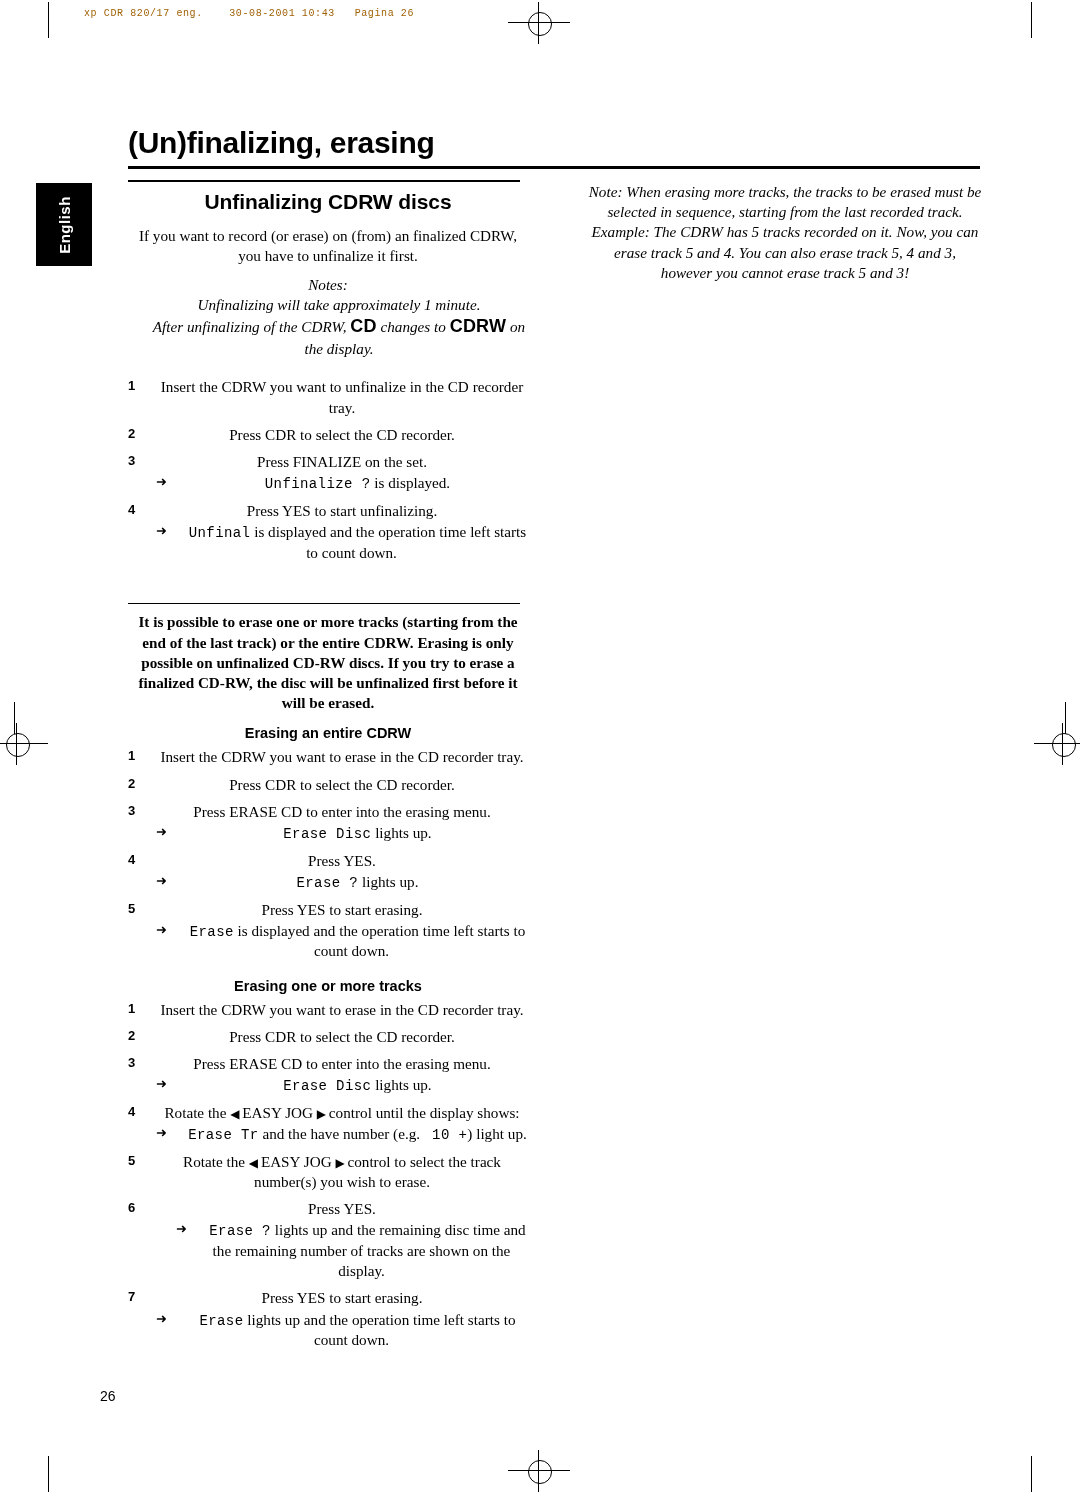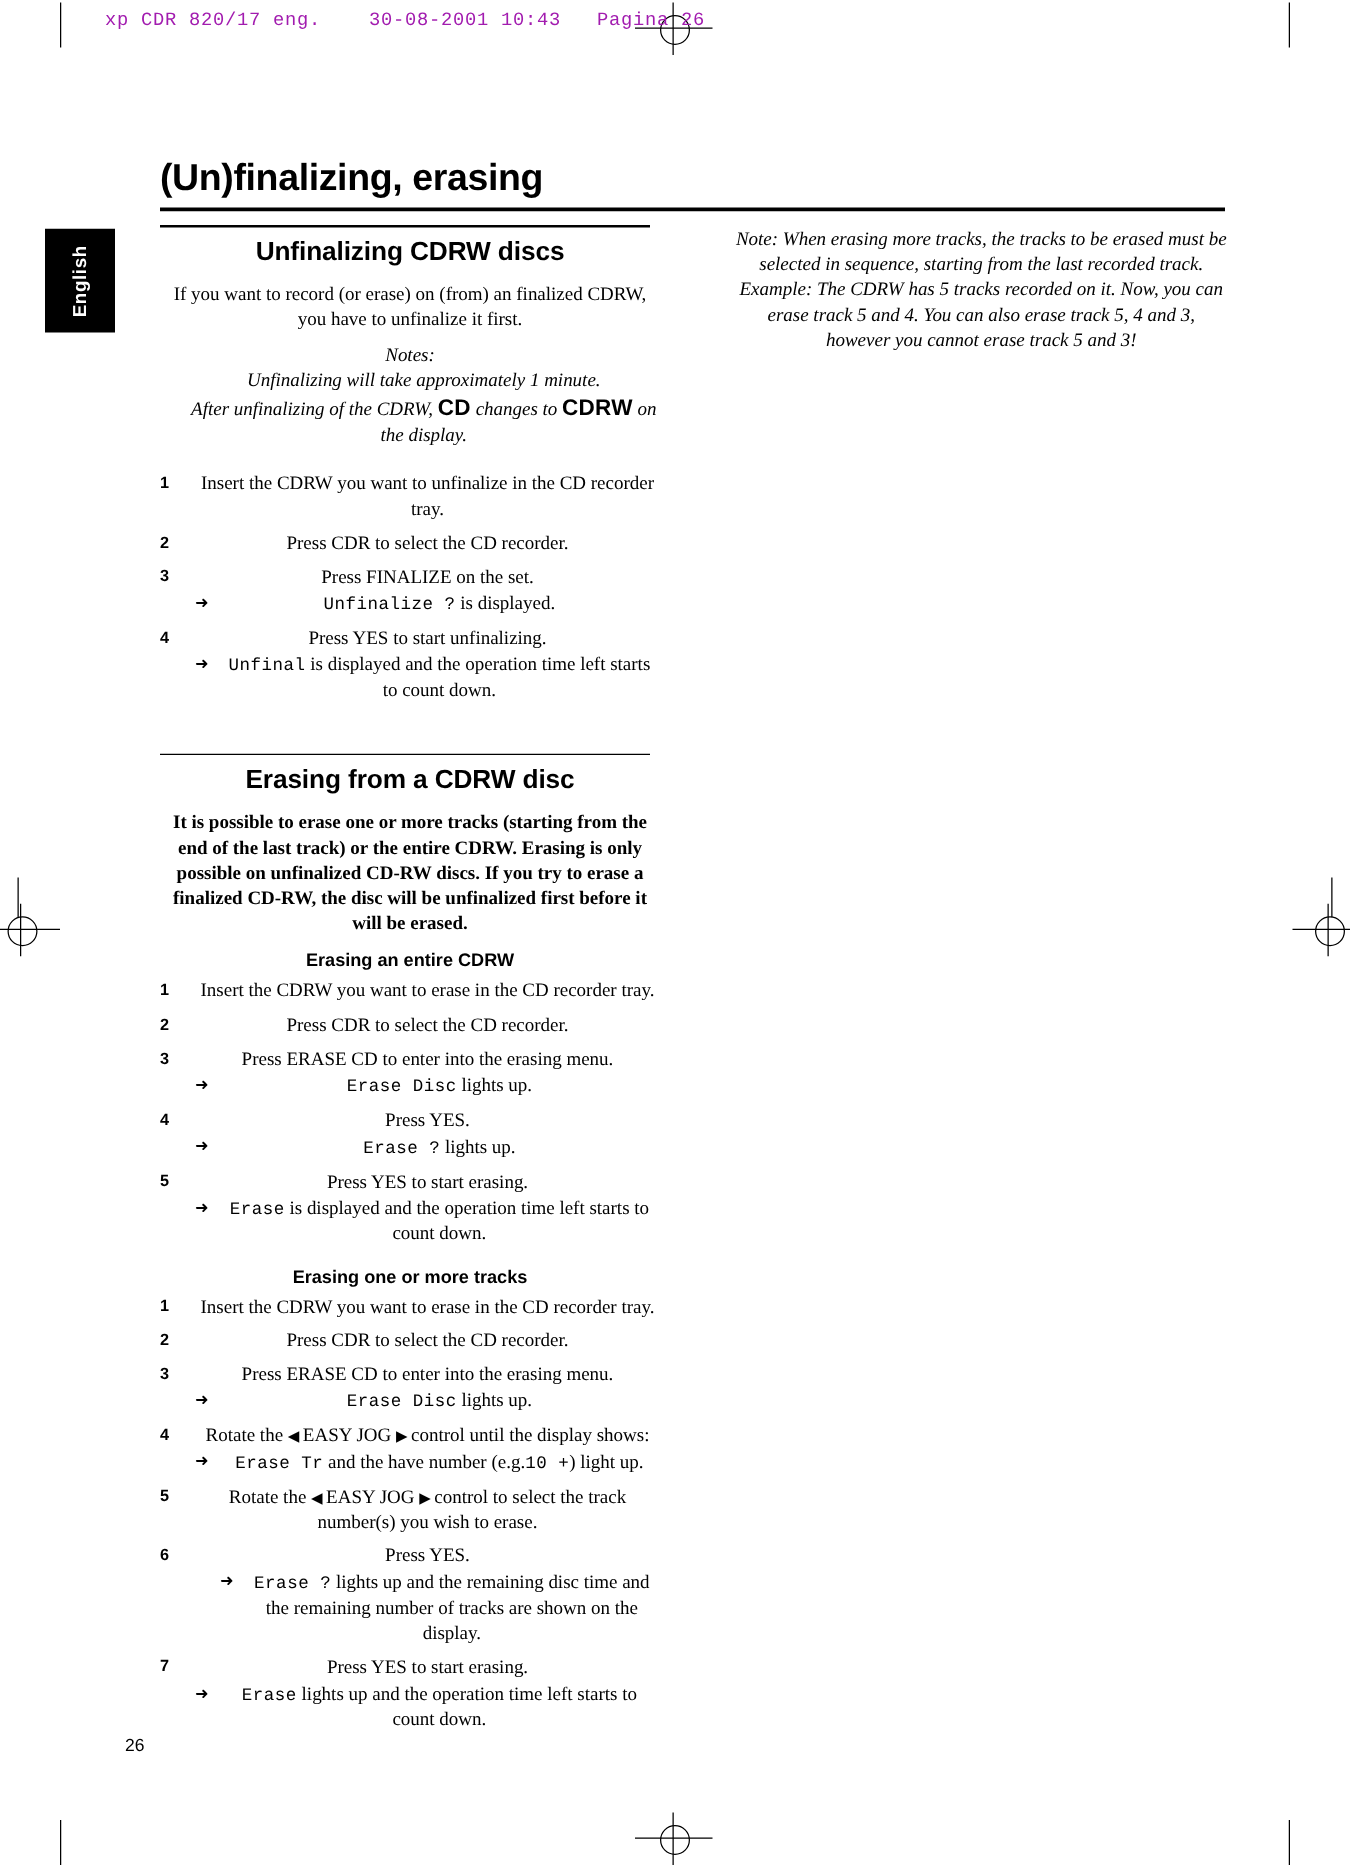--- a/index.html
+++ b/index.html
@@ -31,23 +31,23 @@
     position: absolute;
     background: #000;
   }
 
   
   .page-header {
     position: absolute;
     top: 8px;
     left: 84px;
     font-family: "Liberation Mono", monospace;
-    font-size: 15px;
+    font-size: 10px;
     letter-spacing: 0.6px;
-    color: #a21caf;
+    color: #a16207;
     white-space: pre;
   }
 
   
   .content {
     position: absolute;
     left: 0;
     top: 0;
     width: 1080px;
     height: 1494px;
@@ -180,20 +180,21 @@
   .result .arrow {
     position: absolute;
     left: 0;
     top: 0;
     font-size: 13px;
   }
   .dm {
     font-family: "Liberation Mono", monospace;
     font-size: 14px;
     letter-spacing: 0.4px;
+    margin-left: 12px;
   }
   .sm {
     font-family: Liberation Sans, sans-serif;
     font-weight: bold;
     font-size: 18px;
     letter-spacing: 0.2px;
   }
   .jogl, .jogr {
     font-size: 12px;
     letter-spacing: -1px;
@@ -296,21 +297,20 @@
         <span>Press YES to start unfinalizing.</span>
         <div class="result">
           <span class="arrow">➜</span>
           <span class="dm">Unfinal</span>
           <span>is displayed and the operation time left starts to count down.</span>
         </div>
       </li>
     </ol>
 
     <div class="sec-rule second" style="margin-top:40px;"></div>
-    <h2 class="section">Erasing from a CDRW disc</h2>
 
     <p class="body" style="margin-bottom:12px;font-weight:bold;">It is possible to erase one or more tracks (starting from the end of the last track) or the entire CDRW. Erasing is only possible on unfinalized CD-RW discs. If you try to erase a finalized CD-RW, the disc will be unfinalized first before it will be erased.</p>
 
     <h3 class="subsection">Erasing an entire CDRW</h3>
 
     <ol class="steps">
       <li>
         <span class="num">1</span>
         <span>Insert the CDRW you want to erase in the CD recorder tray.</span>
       </li>

